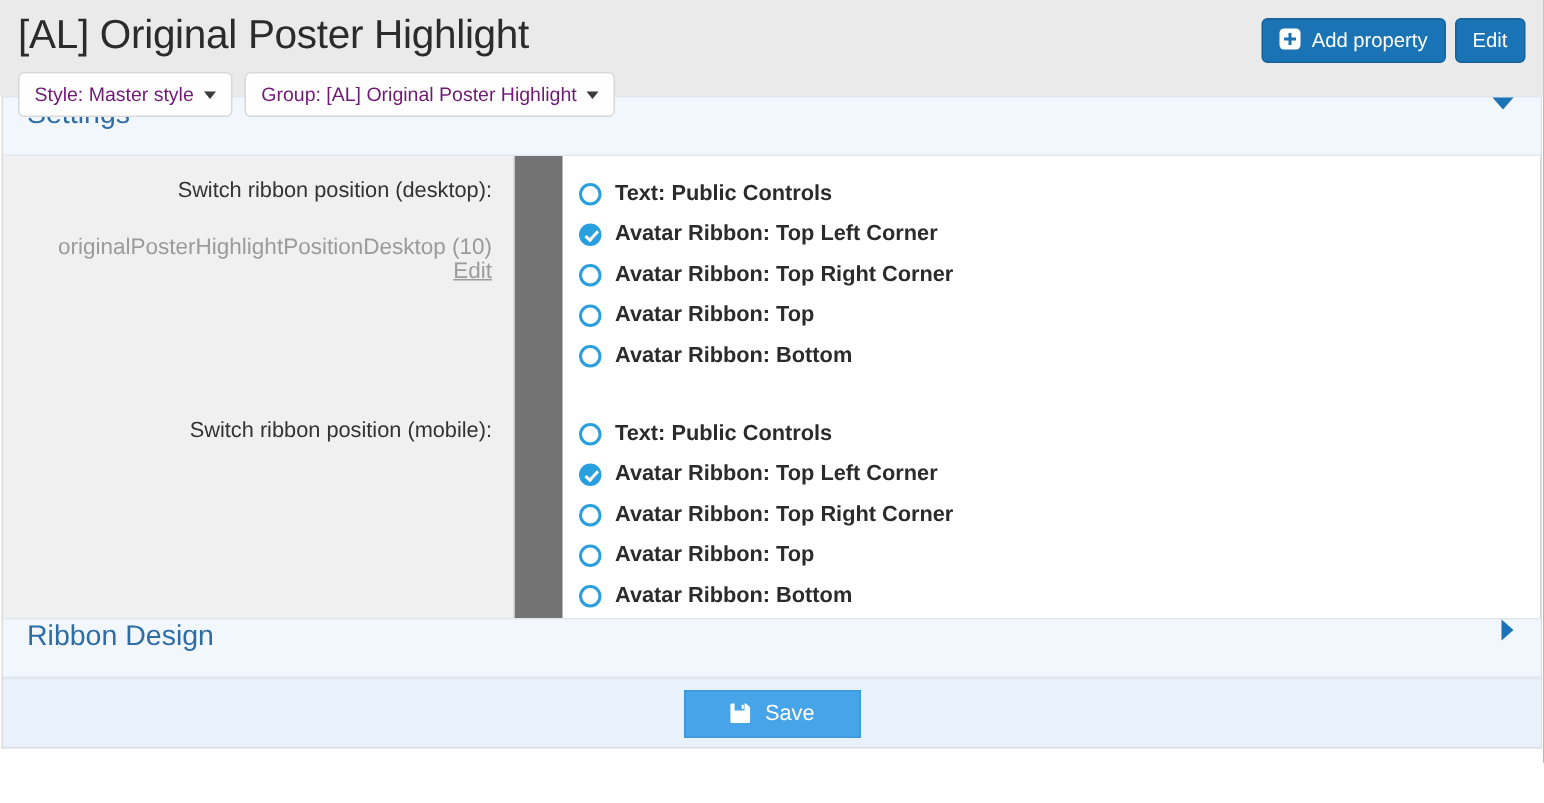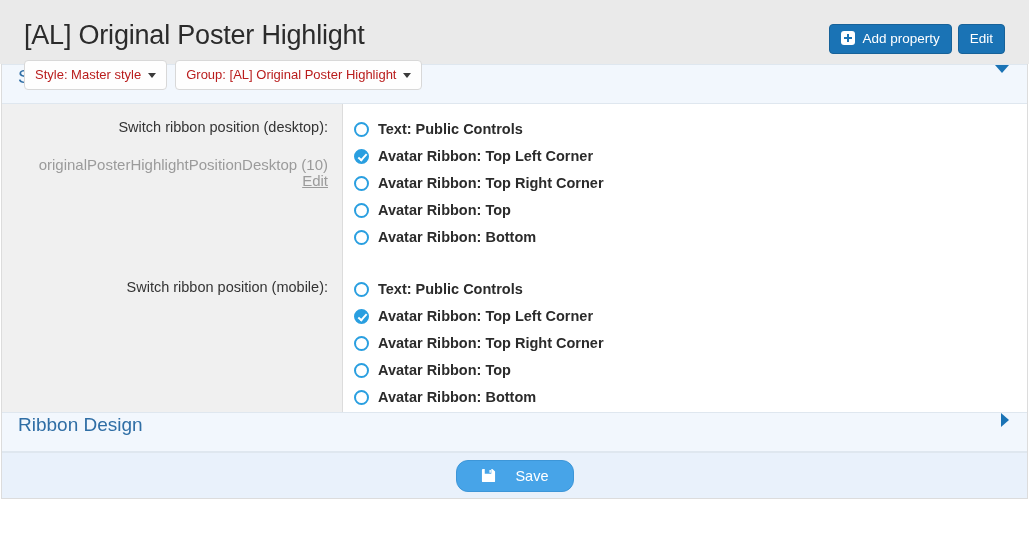--- a/index.html
+++ b/index.html
@@ -13,21 +13,21 @@
     background: #ffffff;
     font-family: "Liberation Sans", sans-serif;
     font-size: 14px;
     color: #333333;
     overflow: hidden;
   }
 
   
   .topband {
     background: #eaeaea;
-    padding: 12px;
+    padding: 0;
     position: relative;
     height: 64px;
     box-sizing: border-box;
   }
   .title-row {
     display: flex;
     align-items: flex-start;
     justify-content: space-between;
     padding: 6px 12px 0 12px;
   }
@@ -84,21 +84,21 @@
 
   .filter-row {
     display: flex;
     gap: 8px;
     padding: 6px 12px 0 12px;
   }
   .pill-btn {
     background: #fefefe;
     border: 1px solid #d8d8d8;
     border-radius: 4px;
-    color: #b91c1c;
+    color: #701a75;
     font-size: 13px;
     line-height: 16px;
     padding: 6px 10px;
     display: inline-flex;
     align-items: center;
     gap: 7px;
     cursor: pointer;
     white-space: nowrap;
     font-family: "Liberation Sans", sans-serif;
   }
@@ -147,21 +147,22 @@
   .caret-right-blue {
     width: 0; height: 0;
     border-top: 7px solid transparent;
     border-bottom: 7px solid transparent;
     border-left: 8px solid #1a73b5;
   }
 
   
   .prop-body {
     display: flex;
-    background: #fde047;
+    background: #737373;
+    gap: 32px;
   }
   .prop-labels {
     width: 341px;
     flex-shrink: 0;
     background: #f0f0f0;
     border-right: 1px solid #dcdcdc;
     box-sizing: border-box;
   }
   .prop-options {
     flex: 1;
@@ -246,31 +247,31 @@
     border-top: 1px solid #dfe7ef;
     height: 46px;
     display: flex;
     align-items: center;
     justify-content: center;
     box-sizing: border-box;
   }
   .btn-save {
     background: #47a4e8;
     border: 1px solid #3d96d8;
-    border-radius: 12px;
+    border-radius: 0;
     color: #ffffff;
     font-size: 14.5px;
     line-height: 18px;
     padding: 6px 24px;
     display: inline-flex;
     align-items: center;
     gap: 9px;
     cursor: pointer;
     min-width: 118px;
-    justify-content: space-between;
+    justify-content: center;
     font-family: "Liberation Sans", sans-serif;
   }
   .save-icon { flex-shrink: 0; display: block; }
 </style>
 </head>
 <body>
 
 <div class="topband">
   <div class="title-row">
     <h1 class="page-title">[AL] Original Poster Highlight</h1>

